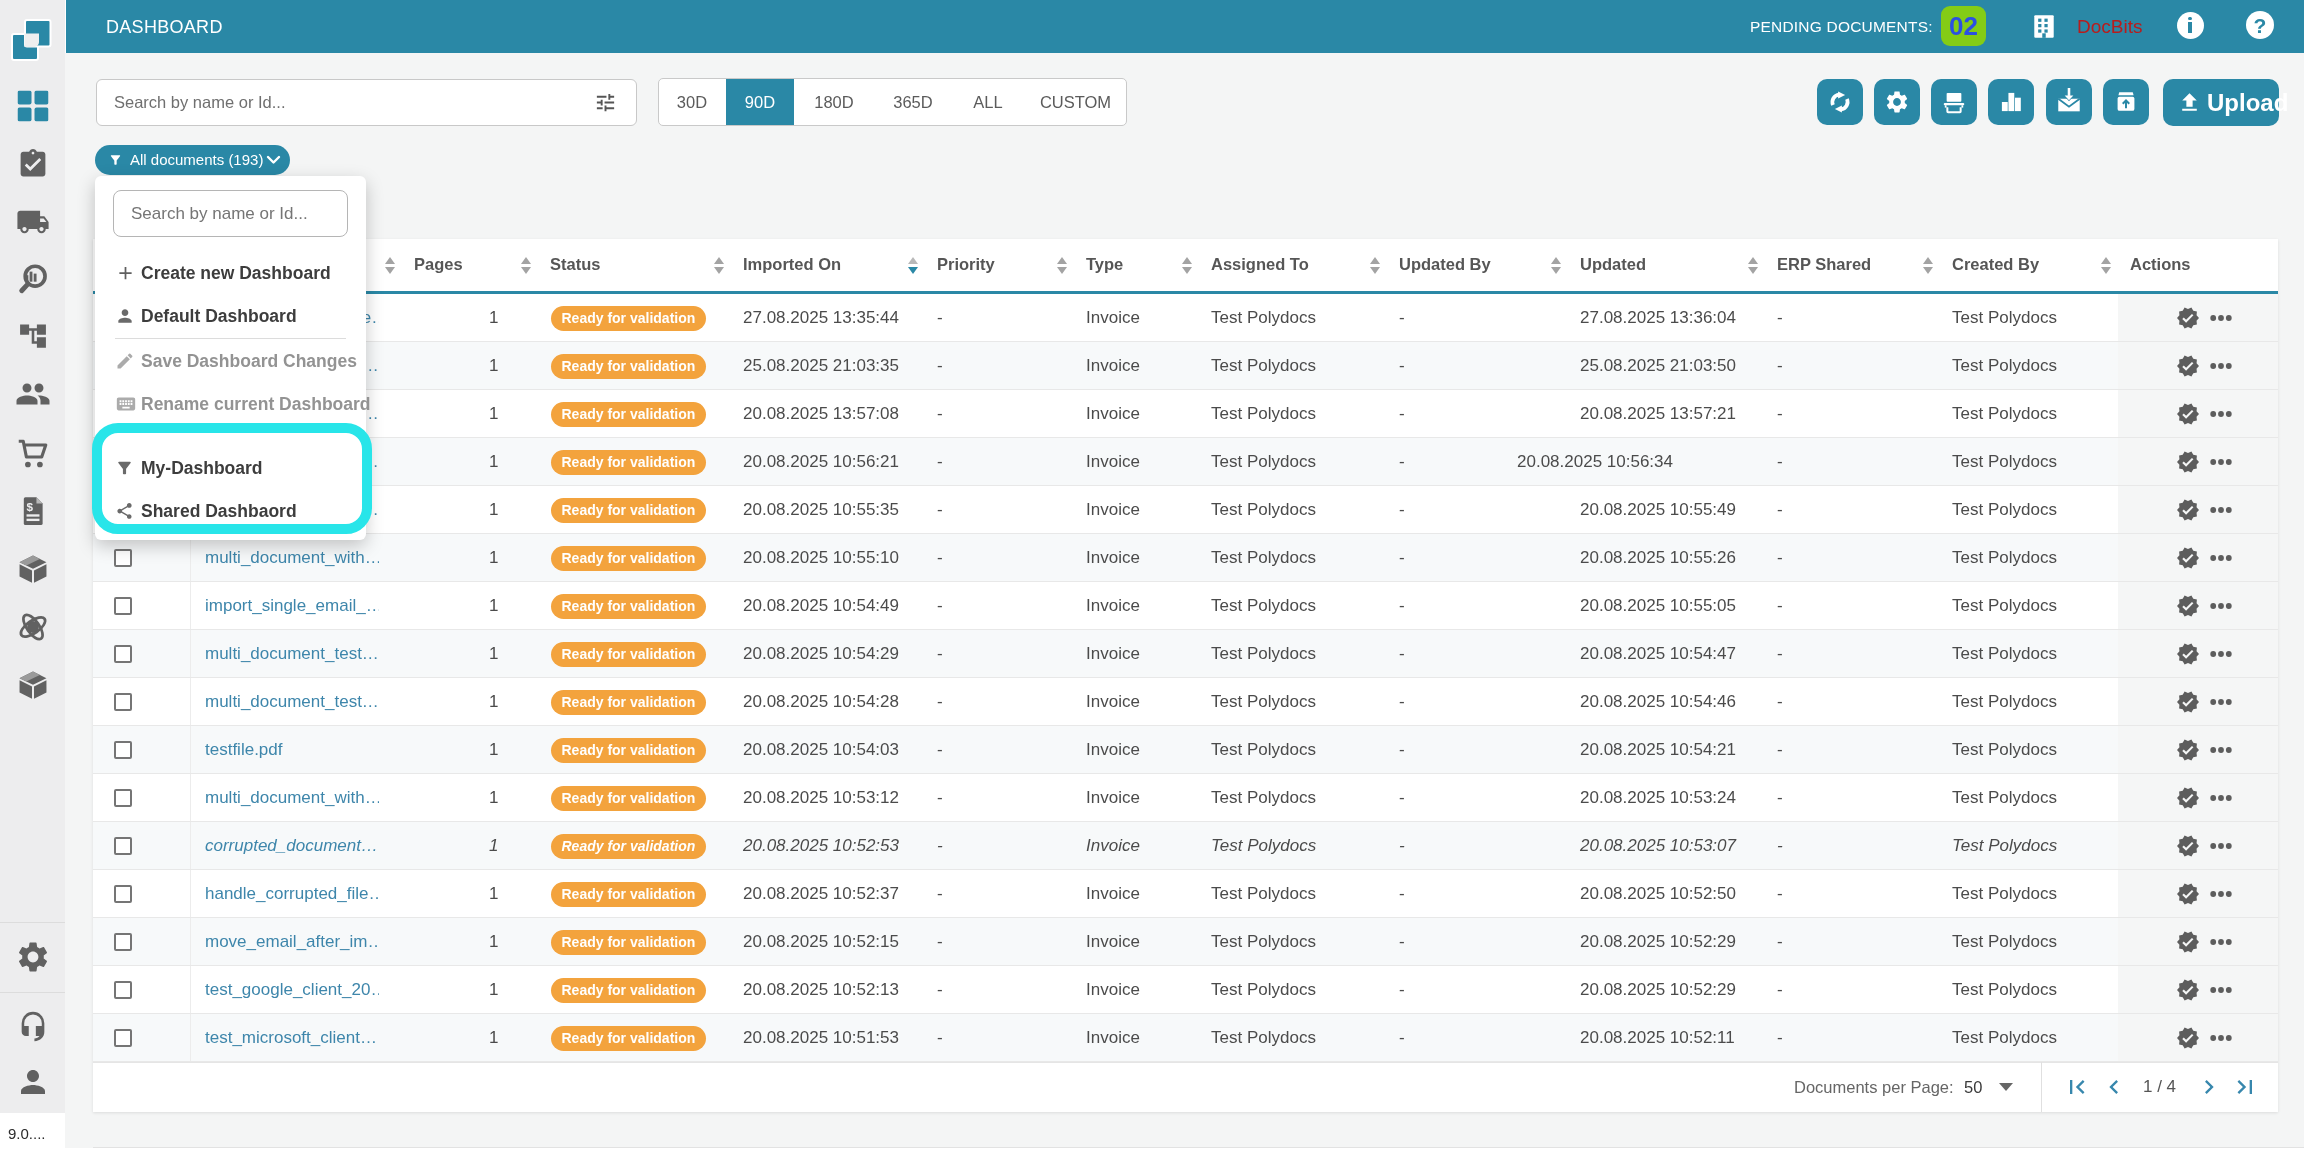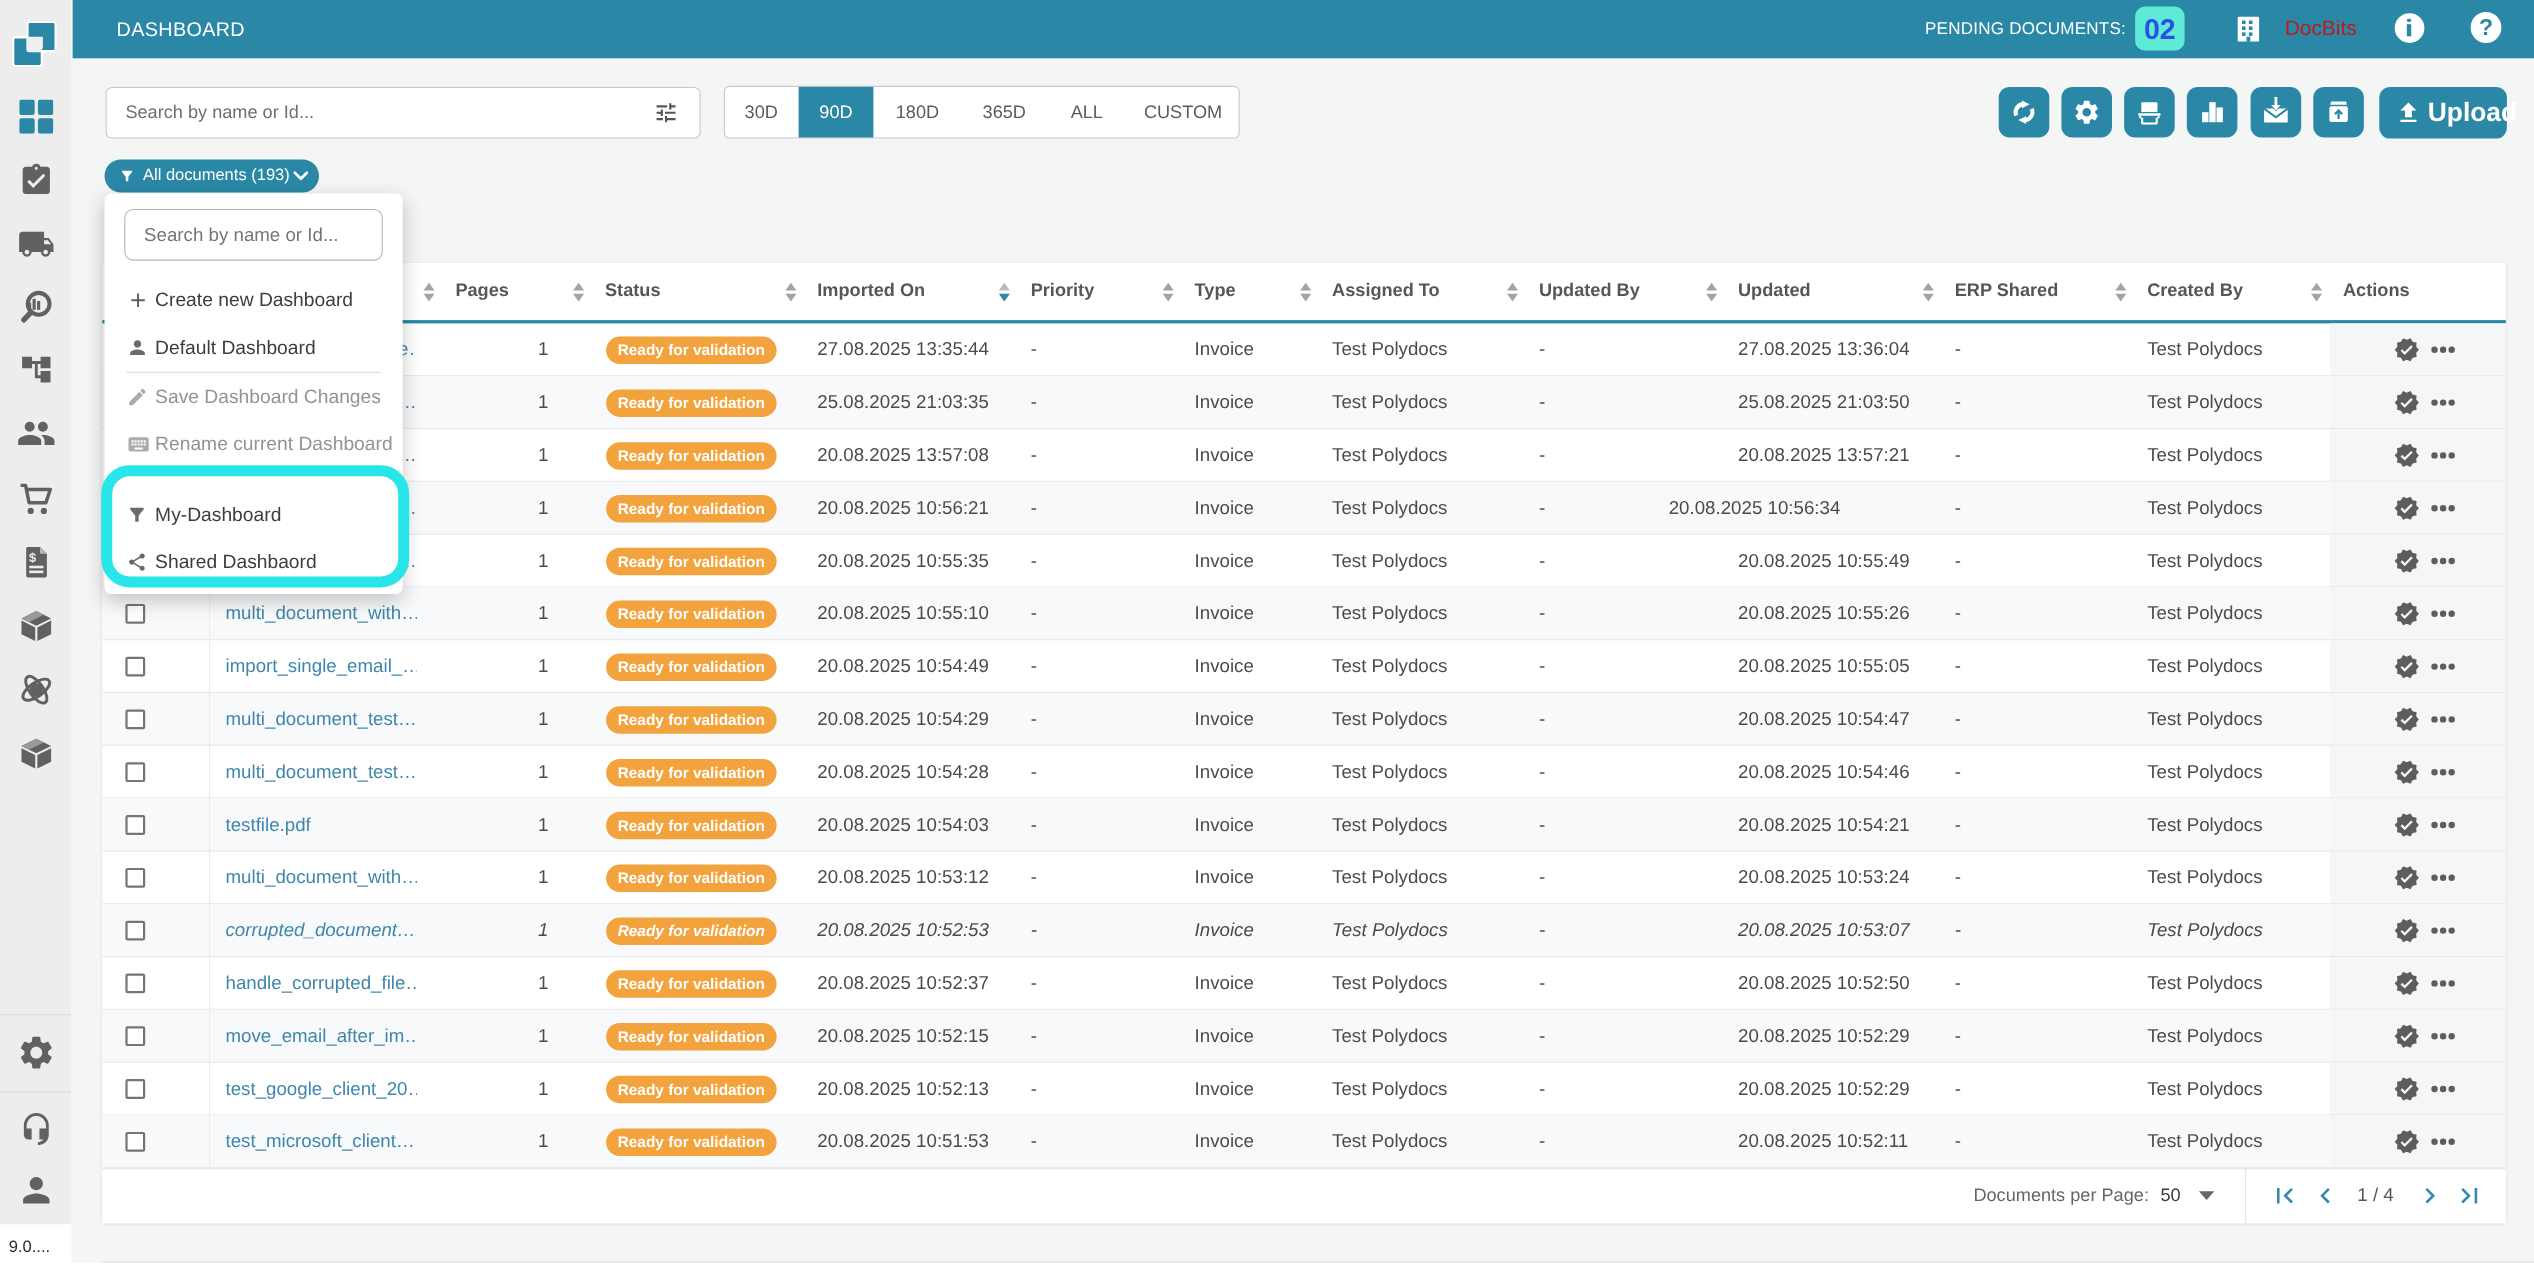--- a/index.html
+++ b/index.html
@@ -26,35 +26,35 @@
 .cb { position:absolute; left:21px; top:15px; width:18px; height:18px; border:2px solid #757575; border-radius:2px; background:#fff; }
 .name { position:absolute; left:112px; top:0; height:48px; line-height:48px; font-size:17px; color:#3e86ab;
   max-width:174px; overflow:hidden; text-overflow:clip; white-space:nowrap; }
 .badge { position:absolute; left:458px; top:12px; height:25px; line-height:25px; border-radius:12.5px;
   background:#f3a33d; color:#fff; font-size:14px; font-weight:bold; padding:0 10.5px; }
 .acts { position:absolute; left:2025px; top:0; width:160px; height:48px; background:#f5f6f6; }
 .colsep { position:absolute; left:97px; top:0; width:1px; height:48px; background:#ececec; }
 .btn { position:absolute; top:79px; width:46px; height:46px; background:#2a88a6; border-radius:10px; }
 .btn svg { position:absolute; left:50%; top:50%; transform:translate(-50%,-50%); }
 .seg { position:absolute; top:0; height:46px; line-height:46px; text-align:center; font-size:16.5px; color:#5b5b5b; }
-.ditem { position:absolute; left:0; width:315px; height:44px; }
+.ditem { position:absolute; left:0; width:315px; height:44px;font-weight:bold; }
 .ditem .dtxt { position:absolute; left:46px; top:50%; transform:translateY(-50%); font-size:17.5px; color:#3d3d3d; white-space:nowrap; }
 .ditem svg { position:absolute; left:20px; top:50%; transform:translateY(-50%); }
 .gray .dtxt { color:#939393; }
 </style></head>
 <body>
 
 <div class="abs main"></div>
 <div class="abs botband"></div>
 <div class="abs botline"></div>
 <div class="abs sidebar"></div>
 <div class="abs header"></div>
 <div class="abs" style="left:106px;top:0;height:53px;line-height:54px;color:#fff;font-size:18px;font-weight:500;letter-spacing:0.3px;">DASHBOARD</div>
 <div class="abs" style="left:1750px;top:0;height:53px;line-height:54px;color:#fff;font-size:15.5px;letter-spacing:0.2px;">PENDING DOCUMENTS:</div>
-<div class="abs" style="left:1941px;top:6px;width:45px;height:40px;background:#5eead4;border-radius:9px;text-align:center;line-height:40px;font-size:26px;font-weight:bold;color:#2b50e3;">02</div>
+<div class="abs" style="left:1941px;top:6px;width:45px;height:40px;background:#84cc16;border-radius:9px;text-align:center;line-height:40px;font-size:26px;font-weight:bold;color:#2b50e3;">02</div>
 <svg class="abs" style="left:2031px;top:13px" width="26" height="27" viewBox="0 0 24 25">
     <rect x="3" y="2" width="18" height="21" rx="1" fill="#fff"></rect>
     <rect x="6.6" y="5.2" width="3" height="3" fill="#2a88a6"></rect>
     <rect x="12.4" y="5.2" width="3" height="3" fill="#2a88a6"></rect>
     <rect x="6.6" y="10.2" width="3" height="3" fill="#2a88a6"></rect>
     <rect x="12.4" y="10.2" width="3" height="3" fill="#2a88a6"></rect>
     <rect x="6.6" y="15.2" width="3" height="3" fill="#2a88a6"></rect>
     <rect x="12.4" y="15.2" width="3" height="3" fill="#2a88a6"></rect>
     <rect x="10.4" y="18.8" width="3.2" height="4.2" fill="#2a88a6"></rect>
   </svg>

